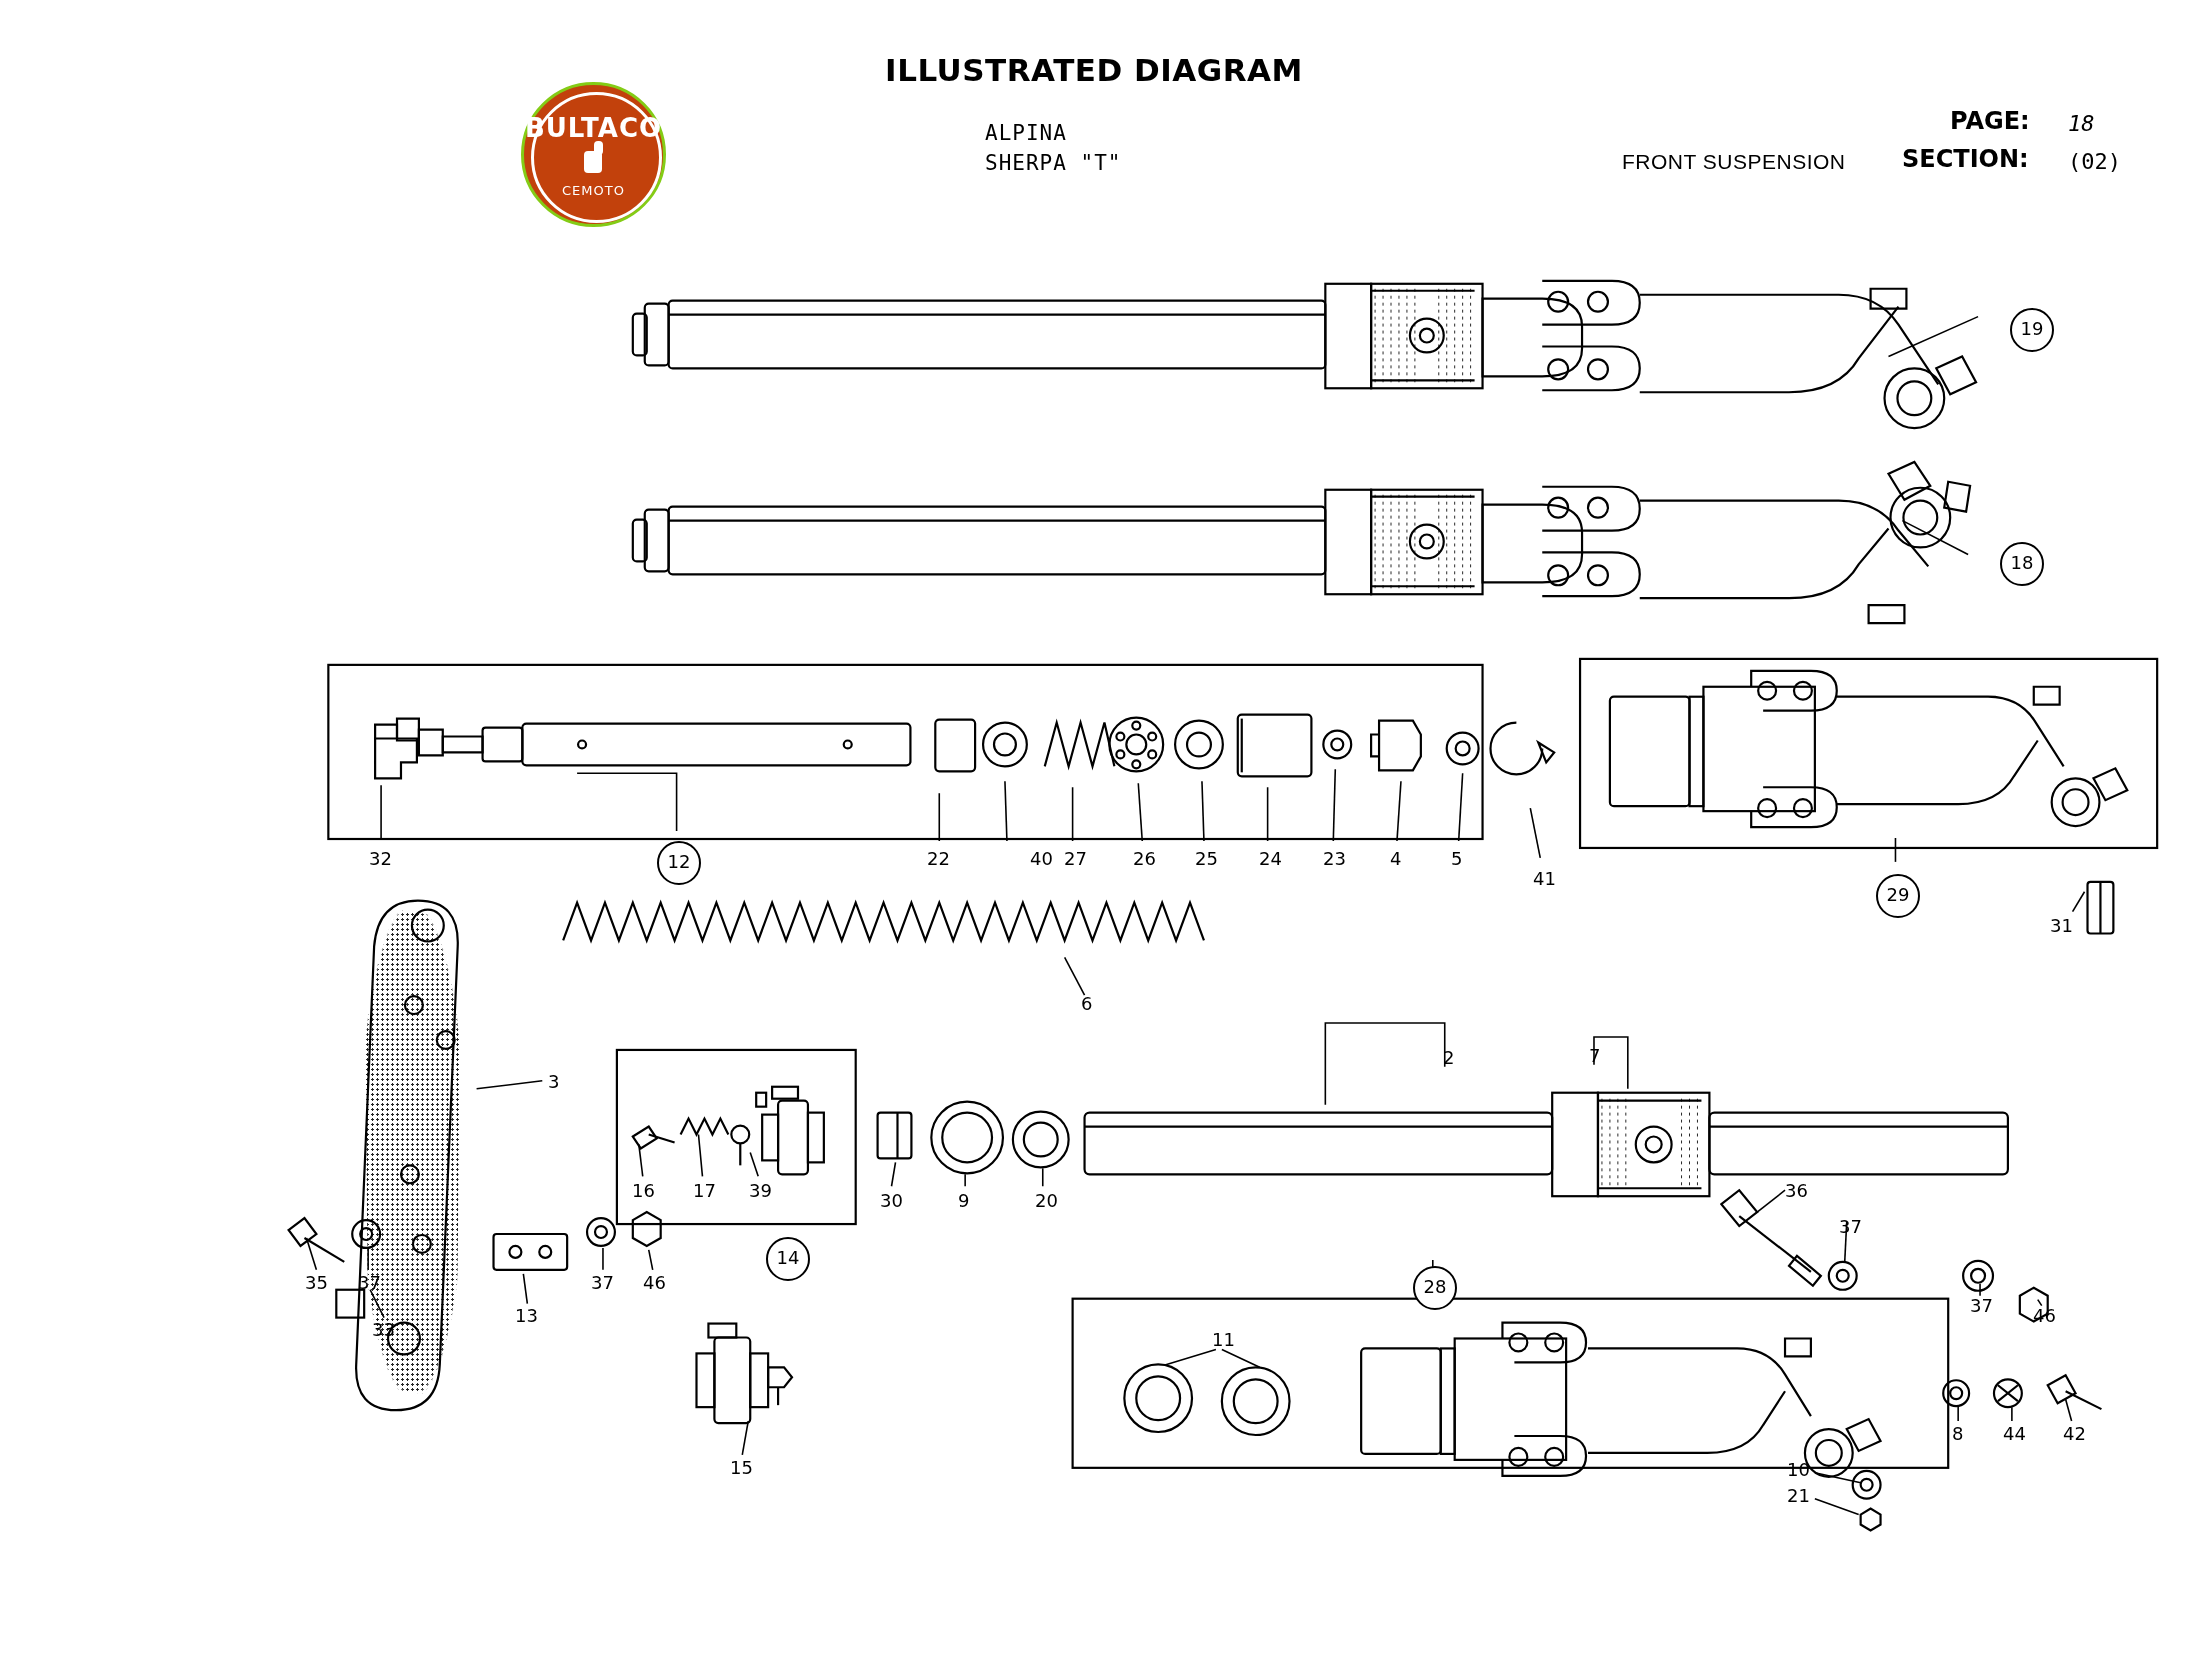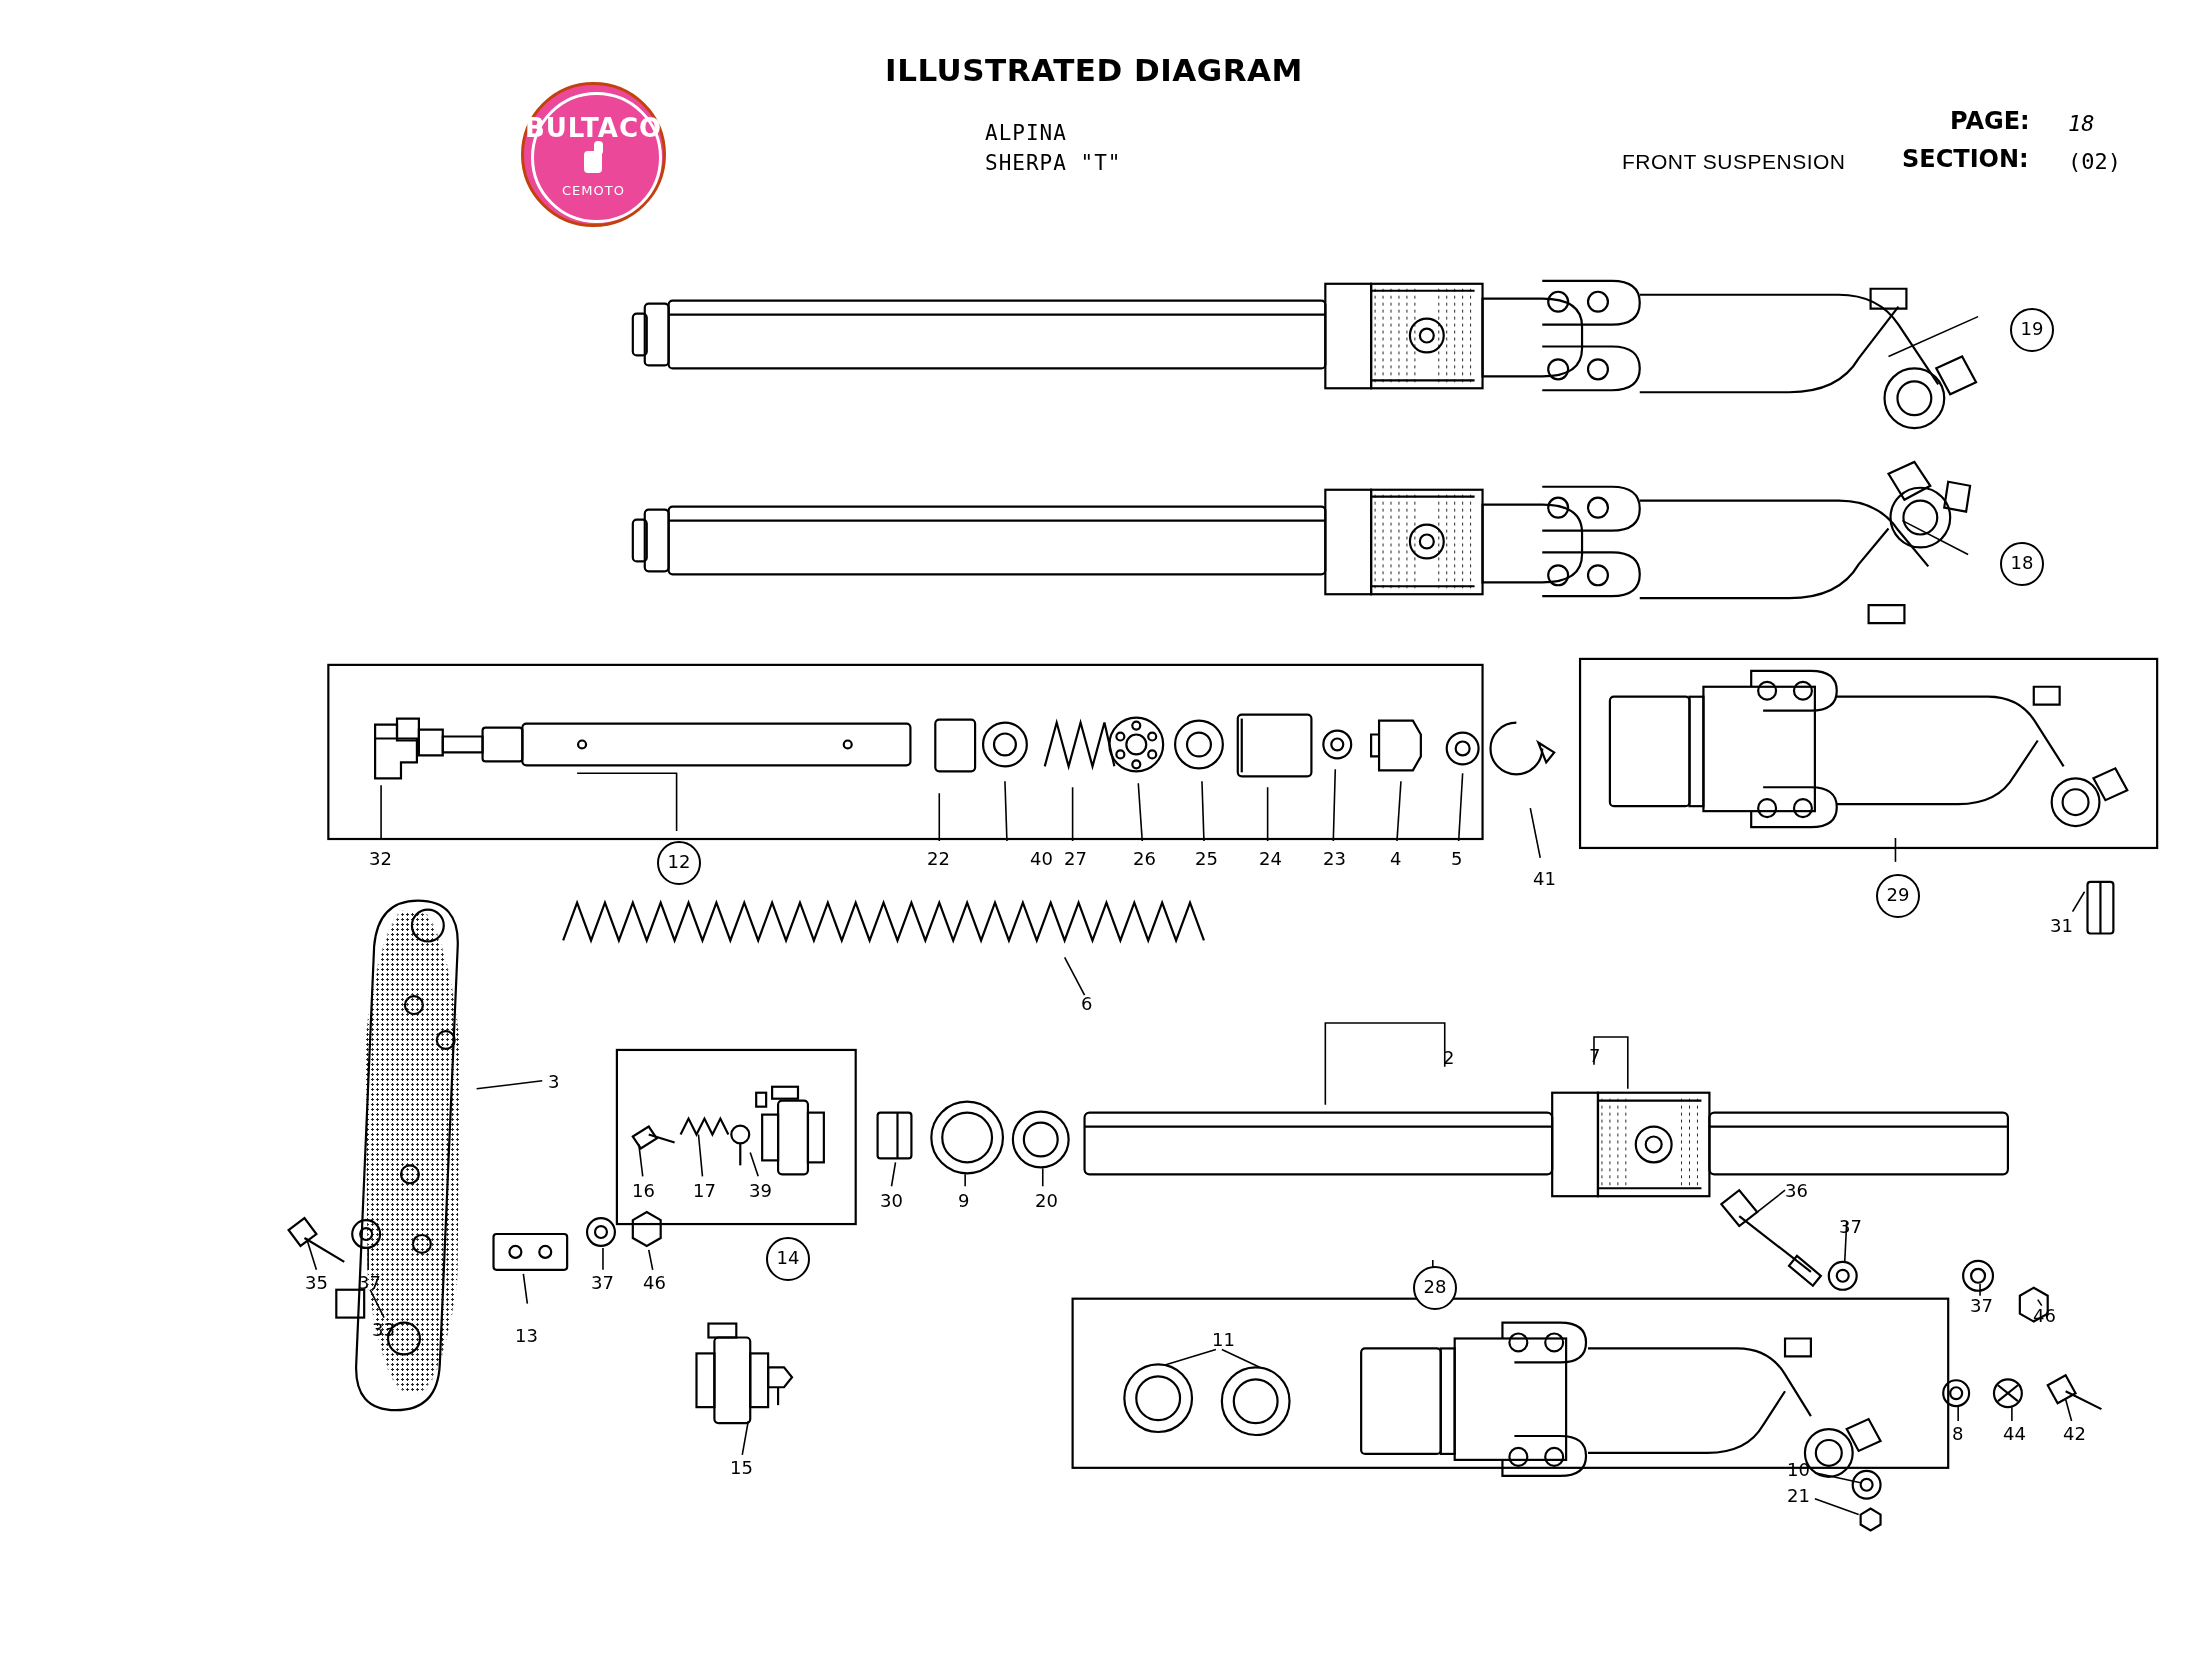--- a/index.html
+++ b/index.html
@@ -1,21 +1,21 @@
 <!DOCTYPE html>
 <html><head>
 <meta charset="utf-8">
 <style>
   html,body{margin:0;padding:0;background:#fff;}
   body{width:2188px;height:1677px;position:relative;font-family:"Liberation Sans",sans-serif;color:#000;overflow:hidden;}
   .page{position:absolute;left:0;top:0;width:2188px;height:1677px;}
 
   
   .title{position:absolute;left:0;top:30px;width:2188px;text-align:center;font-size:31px;font-weight:bold;letter-spacing:0.5px;font-family:"DejaVu Sans",sans-serif;margin-top:22px;}
-  .logo{position:absolute;left:521px;top:82px;width:139px;height:139px;border-radius:50%;background:#ec4899;border:3px solid #c2410c;}
+  .logo{position:absolute;left:521px;top:82px;width:139px;height:139px;border-radius:50%;background:#c2410c;border:3px solid #84cc16;}
   .logo .ring{position:absolute;left:7px;top:7px;width:125px;height:125px;border-radius:50%;border:3px solid #fff;}
   .logo .brand{position:absolute;left:0;top:28px;width:139px;text-align:center;color:#fff;font-size:26px;font-weight:bold;font-family:"DejaVu Sans",sans-serif;letter-spacing:1px;}
   .logo .sub{position:absolute;left:0;top:98px;width:139px;text-align:center;color:#fff;font-size:13px;font-family:"DejaVu Sans",sans-serif;letter-spacing:1px;}
   .logo .thumb{position:absolute;left:58px;top:56px;width:24px;height:34px;}
   .logo .thumb:before{content:"";position:absolute;left:2px;top:10px;width:18px;height:22px;background:#fff;border-radius:4px;}
   .logo .thumb:after{content:"";position:absolute;left:12px;top:0px;width:9px;height:14px;background:#fff;border-radius:4px;}
 
   .model1{position:absolute;left:985px;top:121px;font-size:21px;font-family:"DejaVu Sans Mono",monospace;letter-spacing:1px;}
   .model2{position:absolute;left:985px;top:151px;font-size:21px;font-family:"DejaVu Sans Mono",monospace;letter-spacing:1px;}
   .section-name{position:absolute;left:1622px;top:150px;font-size:21px;font-family:Liberation Sans, sans-serif;letter-spacing:0.5px;}
@@ -447,21 +447,21 @@
   <div class="num" style="left:632px;top:1180px;">16</div>
   <div class="num" style="left:693px;top:1180px;">17</div>
   <div class="num" style="left:749px;top:1180px;">39</div>
   <div class="num" style="left:880px;top:1190px;">30</div>
   <div class="num" style="left:958px;top:1190px;">9</div>
   <div class="num" style="left:1035px;top:1190px;">20</div>
   <div class="num" style="left:1777px;top:1180px;margin-left:8px;">36</div>
   <div class="num" style="left:1839px;top:1216px;">37</div>
   <div class="num" style="left:305px;top:1272px;">35</div>
   <div class="num" style="left:358px;top:1272px;">37</div>
-  <div class="num" style="left:515px;top:1305px;margin-top:20px;">13</div>
+  <div class="num" style="left:515px;top:1305px;">13</div>
   <div class="num" style="left:591px;top:1272px;">37</div>
   <div class="num" style="left:643px;top:1272px;">46</div>
   <div class="num" style="left:372px;top:1319px;">33</div>
   <div class="num" style="left:1212px;top:1329px;">11</div>
   <div class="num" style="left:1970px;top:1295px;">37</div>
   <div class="num" style="left:2033px;top:1305px;">46</div>
   <div class="num" style="left:730px;top:1457px;">15</div>
   <div class="num" style="left:1952px;top:1423px;">8</div>
   <div class="num" style="left:2003px;top:1423px;">44</div>
   <div class="num" style="left:2063px;top:1423px;">42</div>

